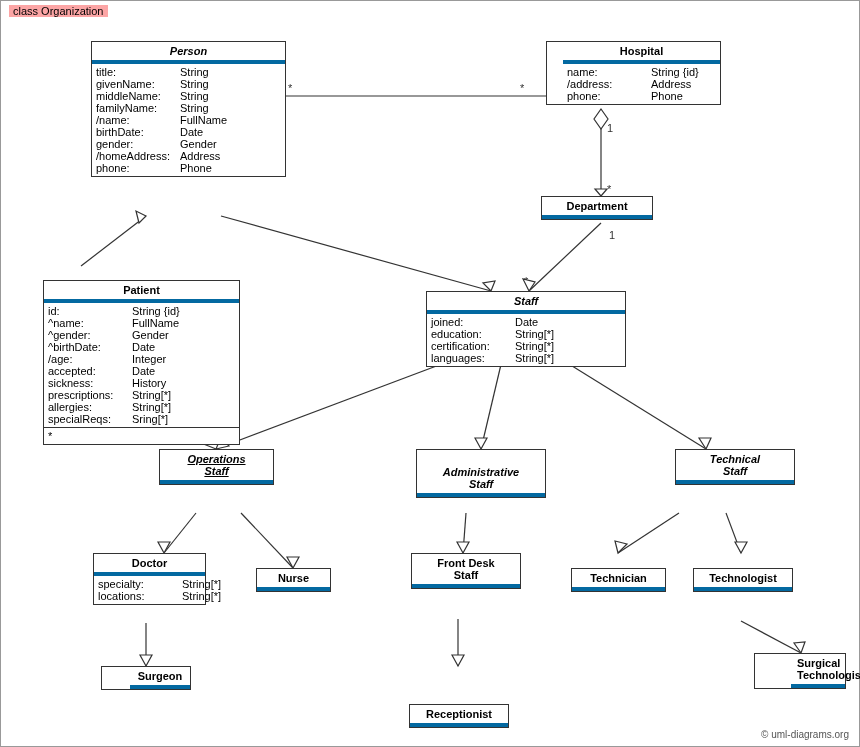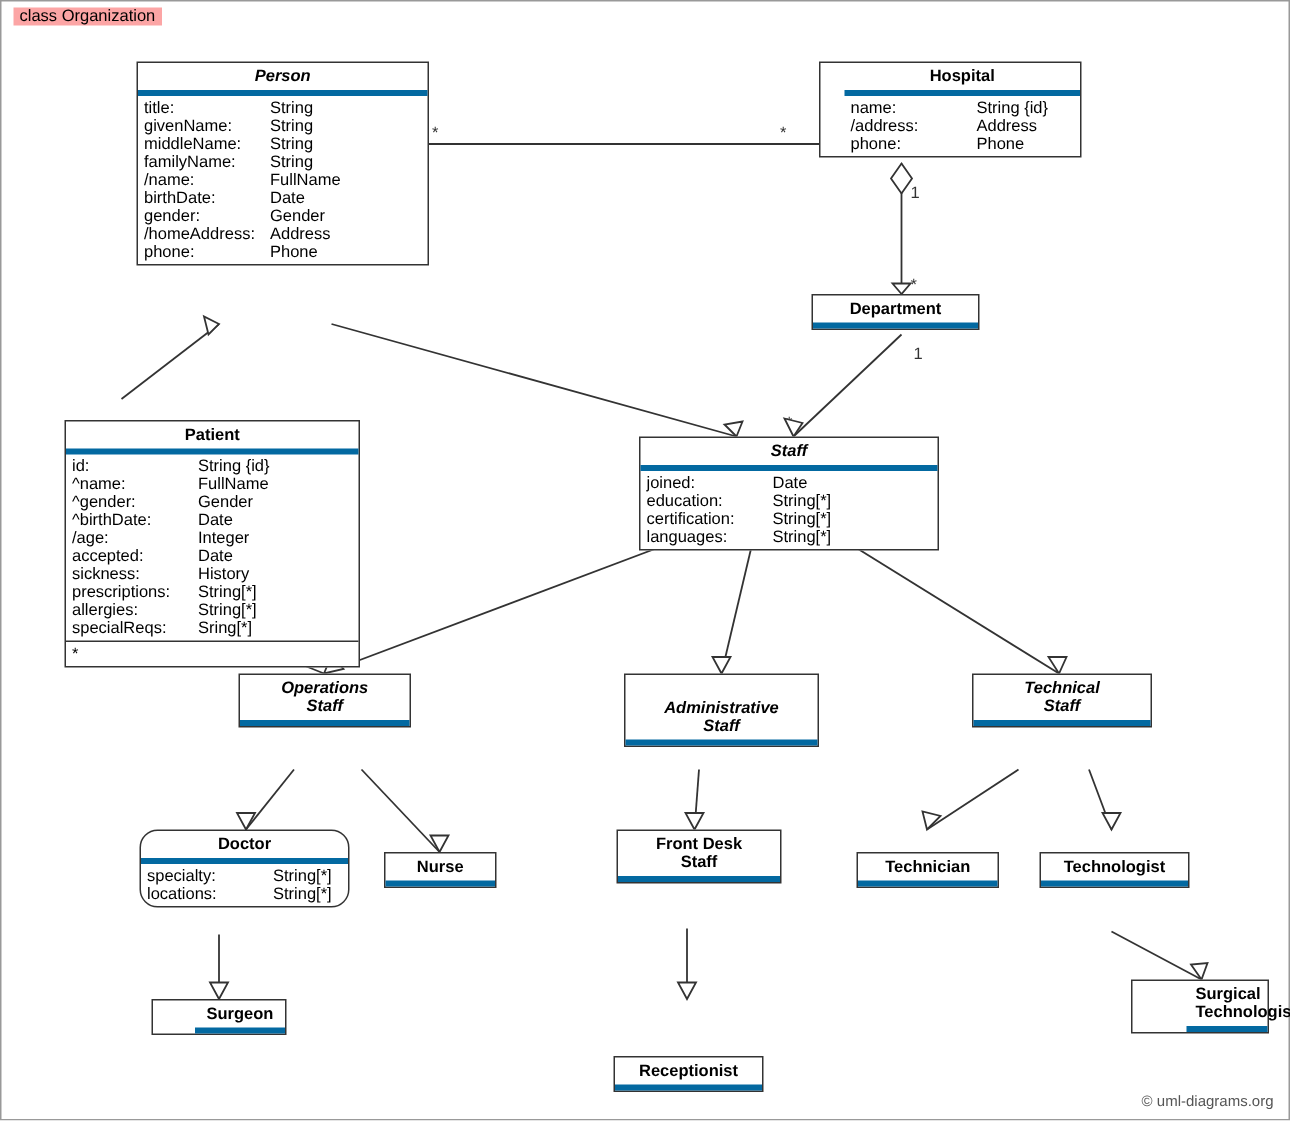--- a/index.html
+++ b/index.html
@@ -267,36 +267,36 @@
           <span class="attr-name">certification:</span>
           <span class="attr-type">String[*]</span>
         </div>
       <div class="attr-row">
           <span class="attr-name">languages:</span>
           <span class="attr-type">String[*]</span>
         </div>
     </div>
   </div>
 
-  <div class="uml-class" style="left:158px; top:448px; width:115px;">
+  <div class="uml-class" style="left:158px; top:448px; width:115px;text-decoration:underline;">
     <div class="class-header italic" style="white-space: pre-line;">Operations
 Staff</div>
   </div>
 
   <div class="uml-class" style="left:415px; top:448px; width:130px;">
     <div class="class-header italic" style="white-space: pre-line; margin-top: 13px;">Administrative
 Staff</div>
   </div>
 
-  <div class="uml-class" style="left:647px; top:448px; width:120px;">
+  <div class="uml-class" style="left:674px; top:448px; width:120px;">
     <div class="class-header italic" style="white-space: pre-line;">Technical
 Staff</div>
   </div>
 
-  <div class="uml-class" style="left:92px; top:552px; width:140px;border-radius:12px;">
+  <div class="uml-class" style="left:92px; top:552px; width:113px;">
     <div class="class-header">Doctor</div>
     <div class="class-body">
       <div class="attr-row">
           <span class="attr-name">specialty:</span>
           <span class="attr-type">String[*]</span>
         </div>
       <div class="attr-row">
           <span class="attr-name">locations:</span>
           <span class="attr-type">String[*]</span>
         </div>

